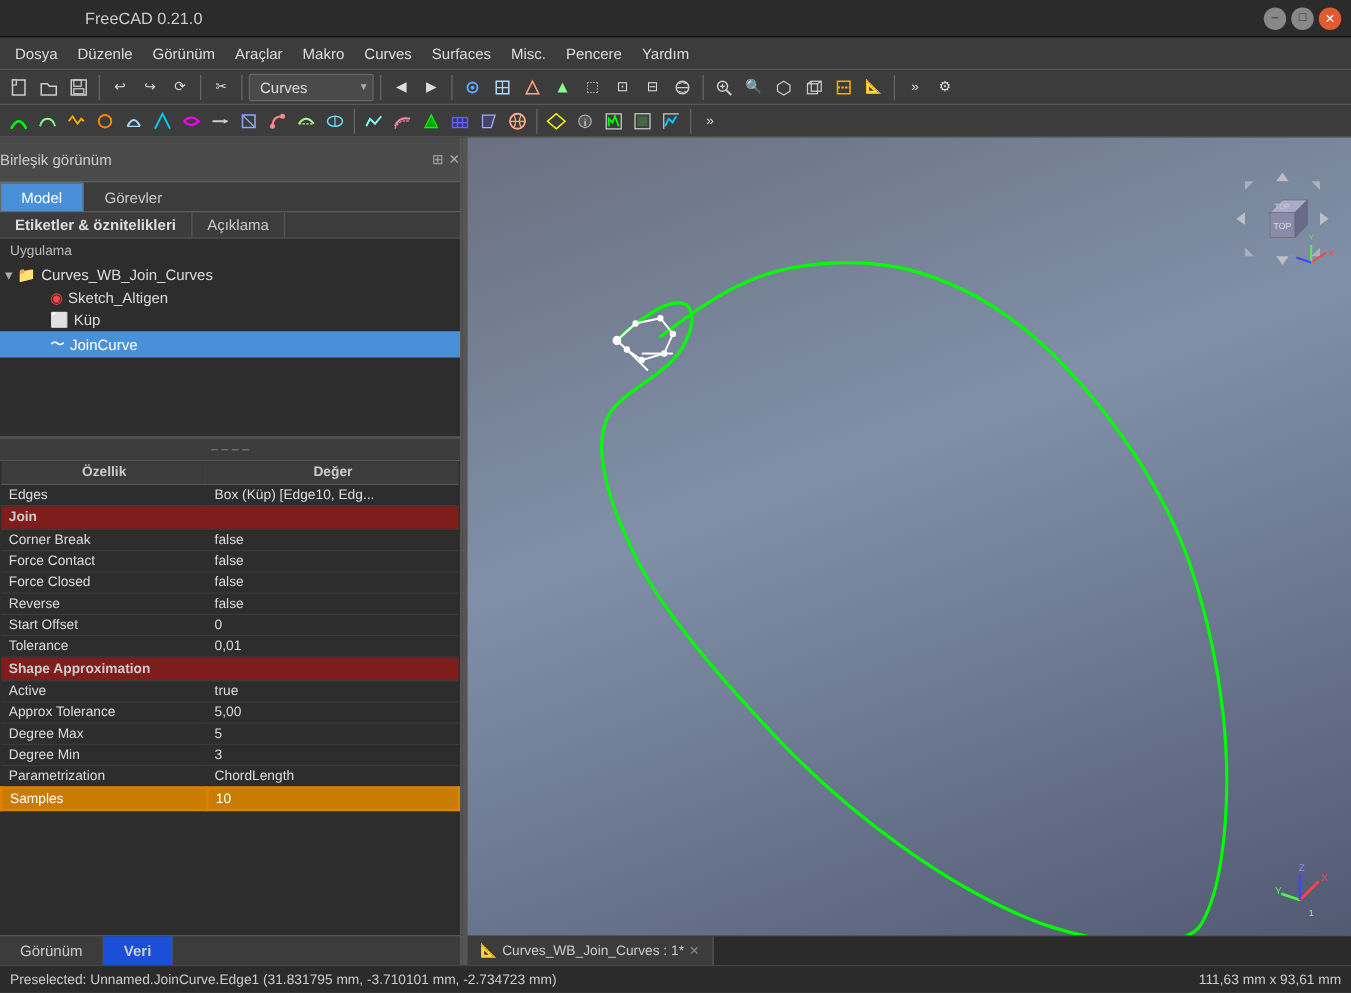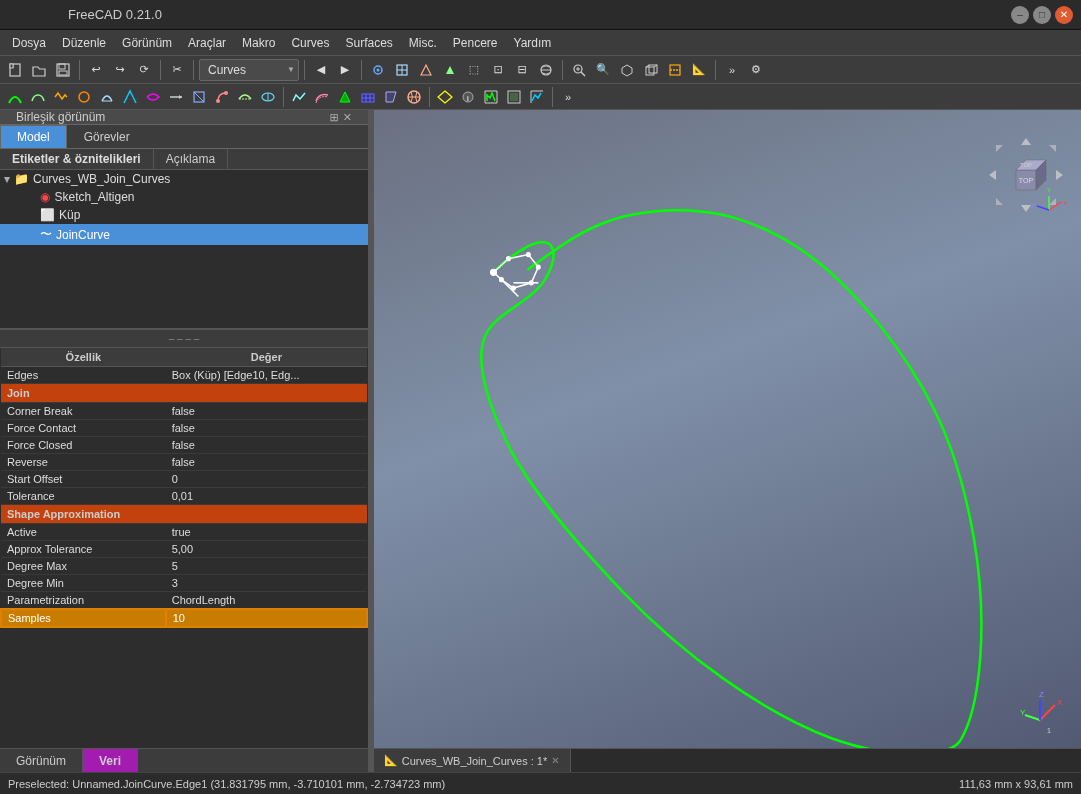--- a/index.html
+++ b/index.html
@@ -86,25 +86,25 @@
       background: #3c3c3c;
       display: flex;
       flex-direction: column;
       border-right: 2px solid #555;
       height: 100%;
     }
 
     
     #panel-header {
       background: #4a4a4a;
-      height: 15px;
+      height: 36px;
       display: flex;
       align-items: center;
       justify-content: space-between;
-      padding: 0 16px;
+      padding: 0 0;
       border-bottom: 1px solid #666;
     }
     #panel-header .panel-title { font-size: 12px; color: #ccc; }
     #panel-header .panel-controls { display: flex; gap: 4px; }
     .panel-ctrl-btn { background: none; border: none; color: #aaa; cursor: pointer; font-size: 11px; }
 
     
     #tabs {
       display: flex;
       background: #3c3c3c;
@@ -176,21 +176,21 @@
       border-bottom: 1px solid #555;
       font-weight: bold;
     }
     .props-table-inner td {
       padding: 2px 6px;
       font-size: 11px;
       border-bottom: 1px solid #3a3a3a;
       color: #ddd;
     }
     .props-section-header td {
-      background: #c2410c;
+      background: #7f1d1d;
       color: #ccc;
       font-weight: bold;
       font-size: 11px;
       padding: 3px 6px;
     }
     .prop-label { color: #bbb; padding-left: 14px; }
     .highlighted-row td { background: #c97d00 !important; color: #fff !important; }
     .highlighted-row td:first-child { background: #c97d00 !important; margin-top: 37px; }
 
     
@@ -202,21 +202,21 @@
       align-items: stretch;
     }
     .bottom-tab {
       padding: 3px 16px;
       cursor: pointer;
       font-size: 12px;
       color: #ccc;
       border-right: 1px solid #555;
       display: flex; align-items: center;
     }
-    .bottom-tab.active { background: #a21caf; font-weight: bold; }
+    .bottom-tab.active { background: #1d4ed8; font-weight: bold; }
 
     
     #divider { text-align: center; padding: 3px; color: #888; font-size: 10px; border-bottom: 1px solid #555; }
 
     
     #viewport {
       flex: 1;
       background: linear-gradient(160deg, #6a7080 0%, #8090a8 40%, #505870 100%);
       position: relative;
       overflow: hidden;
@@ -582,20 +582,21 @@
       <div class="tab active">Model</div>
       <div class="tab">Görevler</div>
     </div>
 
     <div id="props-header">
       <div class="props-tab">Etiketler &amp; öznitelikleri</div>
       <div class="props-tab">Açıklama</div>
     </div>
 
     <div id="tree-area">
+      <div class="tree-section-label">Uygulama</div>
       <div class="tree-item">
         <span class="tree-icon">▾</span>
         <span style="color:#fa8; font-size:12px;">📁</span>
         <span>Curves_WB_Join_Curves</span>
       </div>
       <div class="tree-item">
         <span class="tree-indent"></span>
         <span class="tree-indent"></span>
         <span style="color:#f44; font-size:12px;">◉</span>
         <span>Sketch_Altigen</span>

